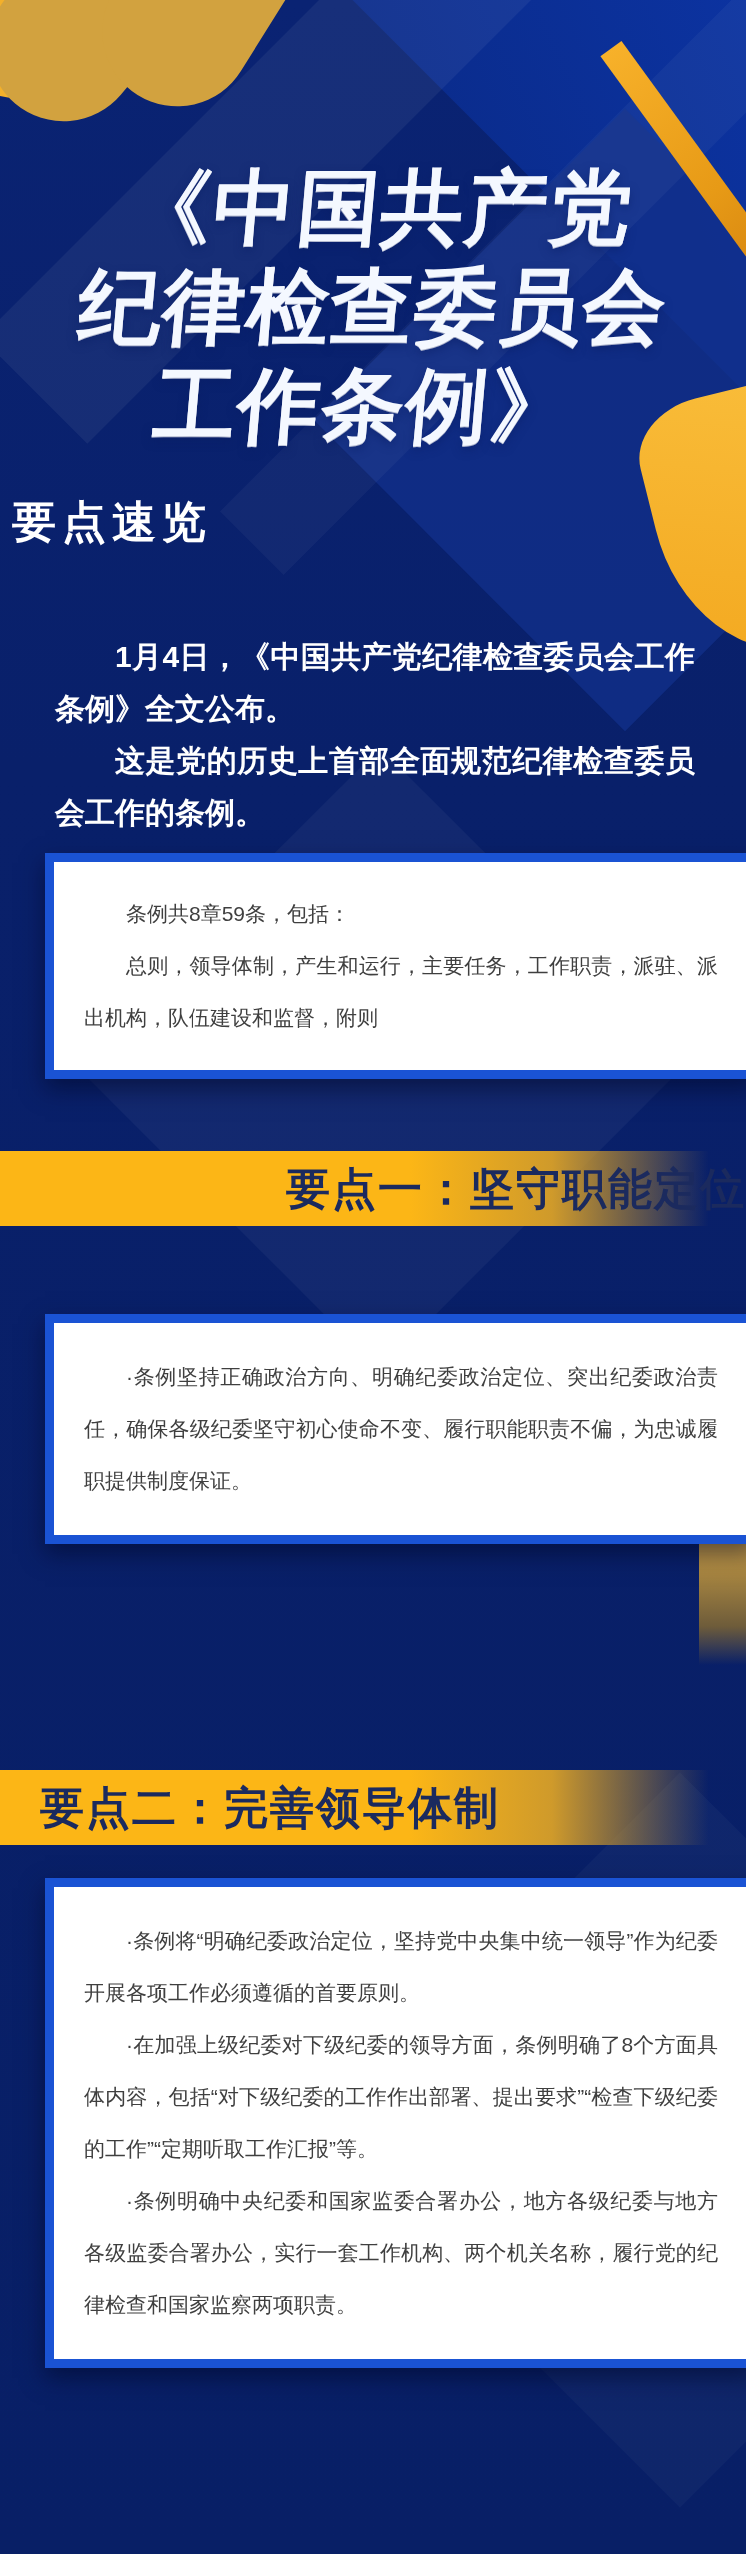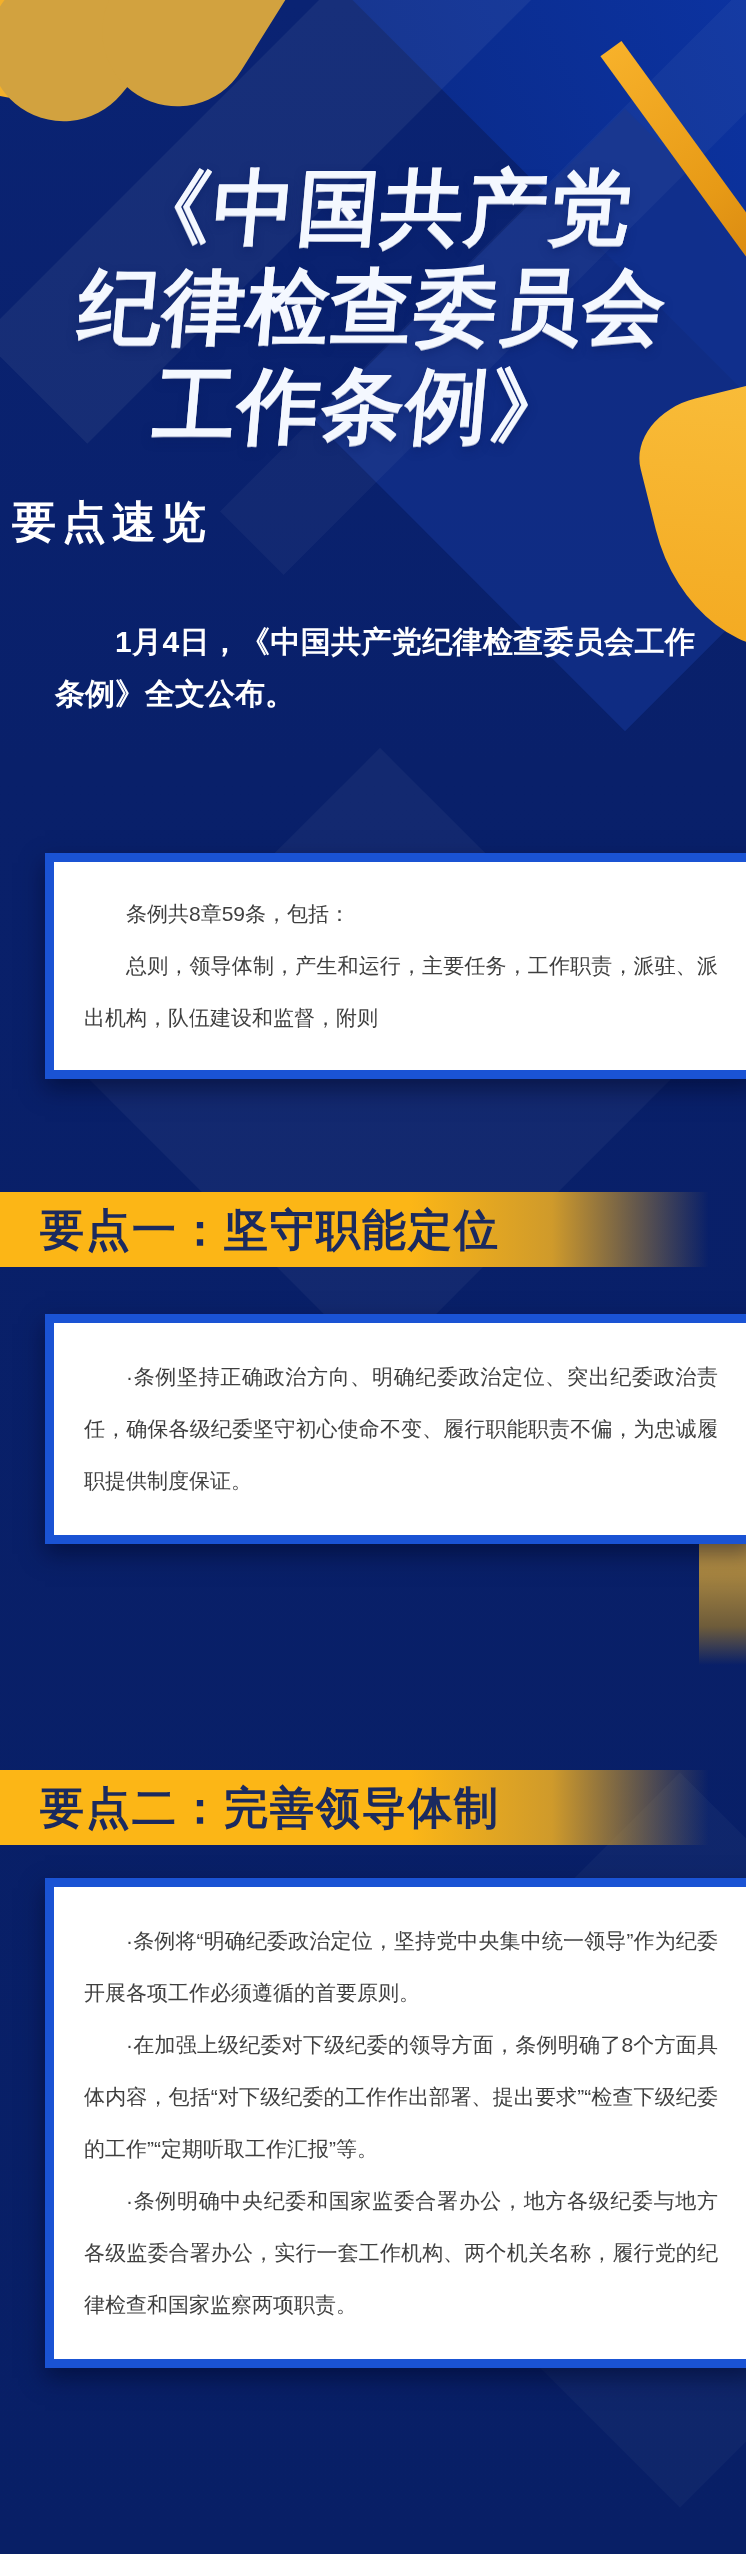--- a/index.html
+++ b/index.html
@@ -30,21 +30,21 @@
     position:absolute;left:0;top:158px;width:100%;text-align:center;z-index:5;
     font-weight:900;font-size:82px;line-height:99px;letter-spacing:2px;color:#f4f8ff;
     transform:skewX(-5deg);
     text-shadow:0 4px 10px rgba(10,30,100,.55), 0 1px 0 #ffffff;
   }
   .subtitle{
     position:absolute;left:12px;top:492px;width:100%;text-align:left;z-index:5;
     font-weight:700;font-size:44px;line-height:60px;letter-spacing:6px;color:#ffffff;
   }
   .intro{
-    position:absolute;left:55px;top:616px;width:640px;z-index:5;
+    position:absolute;left:55px;top:631px;width:640px;z-index:5;
     color:#ffffff;font-size:30px;line-height:52px;font-weight:700;text-align:justify;
   }
   .intro p{margin:0;text-indent:2em;}
   .card{
     position:absolute;left:45px;width:634px;z-index:5;
     background:#ffffff;border:9px solid #1a53d4;
     box-shadow:0 10px 22px rgba(2,8,40,.55);
     padding:26px 30px;box-sizing:content-box;
   }
   .card p{margin:0;text-indent:2em;color:#3f3f3f;font-size:21px;line-height:52px;text-align:justify;font-weight:400;}
@@ -52,21 +52,21 @@
   .card.c1{top:1314px;padding-top:28px;padding-bottom:28px;}
   .card.c2{top:1878px;padding-top:28px;padding-bottom:28px;}
   .banner{
     position:absolute;left:0;width:100%;height:75px;z-index:4;
     background:linear-gradient(90deg,#fcb616 0%,#fcb616 55%,#cf9a2b 74%,rgba(20,30,80,0) 95%);
   }
   .banner span{
     display:block;padding-left:40px;
     font-size:44px;line-height:75px;font-weight:900;letter-spacing:2px;color:#1b2a5e;
   }
-  .banner.s1{top:1192px;}
+  .banner.s1{top:1151px;text-align:right;}
   .banner.s2{top:1770px;}
 </style>
 </head>
 <body>
 
 <div class="page">
 
   <div class="dec royal-band"></div>
   <div class="dec chevron-1"></div>
   <div class="dec streak-1"></div>
@@ -85,20 +85,21 @@
   <div class="title">
     <div>《中国共产党</div>
     <div>纪律检查委员会</div>
     <div>工作条例》</div>
   </div>
 
   <div class="subtitle">要点速览</div>
 
   <div class="intro">
     <p>1月4日，《中国共产党纪律检查委员会工作条例》全文公布。</p>
+    <p>这是党的历史上首部全面规范纪律检查委员会工作的条例。</p>
   </div>
 
   <div class="card overview">
     <p>条例共8章59条，包括：</p>
     <p>总则，领导体制，产生和运行，主要任务，工作职责，派驻、派出机构，队伍建设和监督，附则</p>
   </div>
 
   <div class="banner s1">
     <span>要点一：坚守职能定位</span>
   </div>

